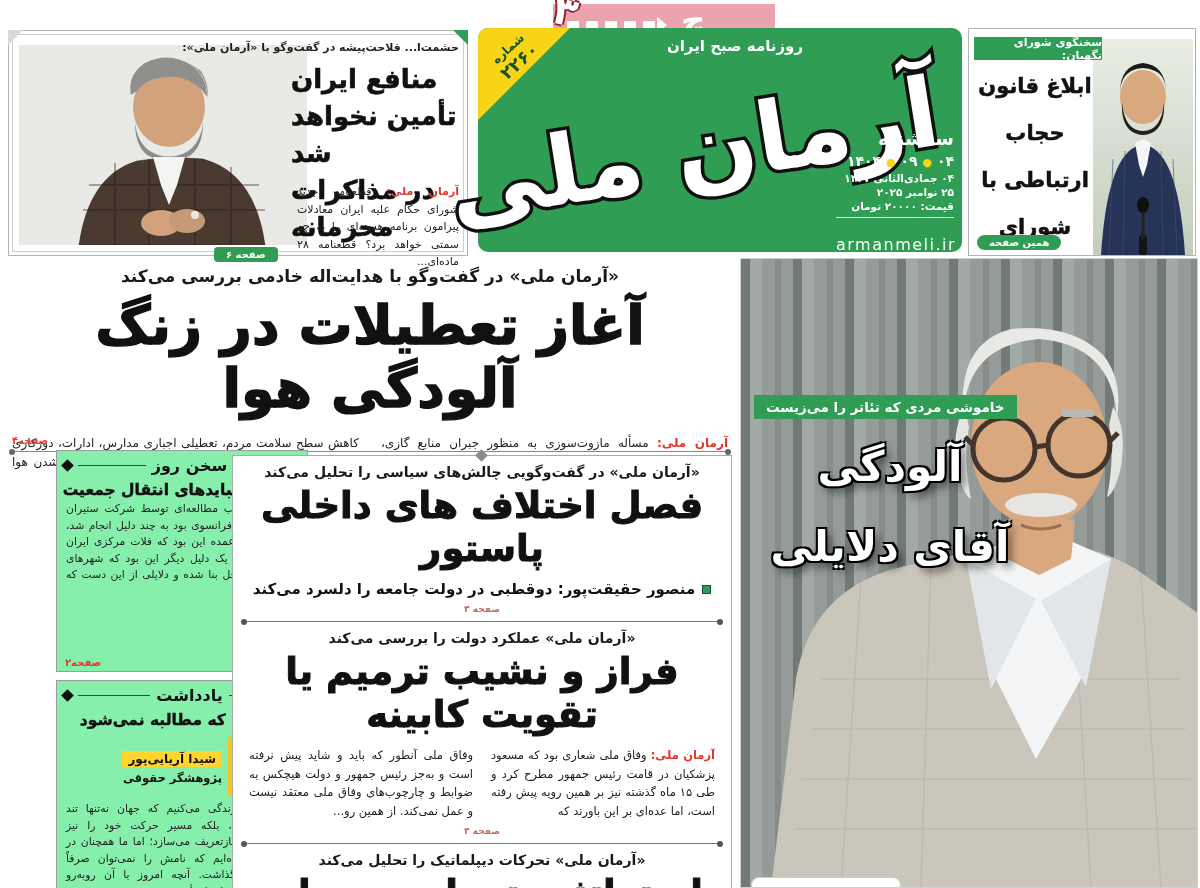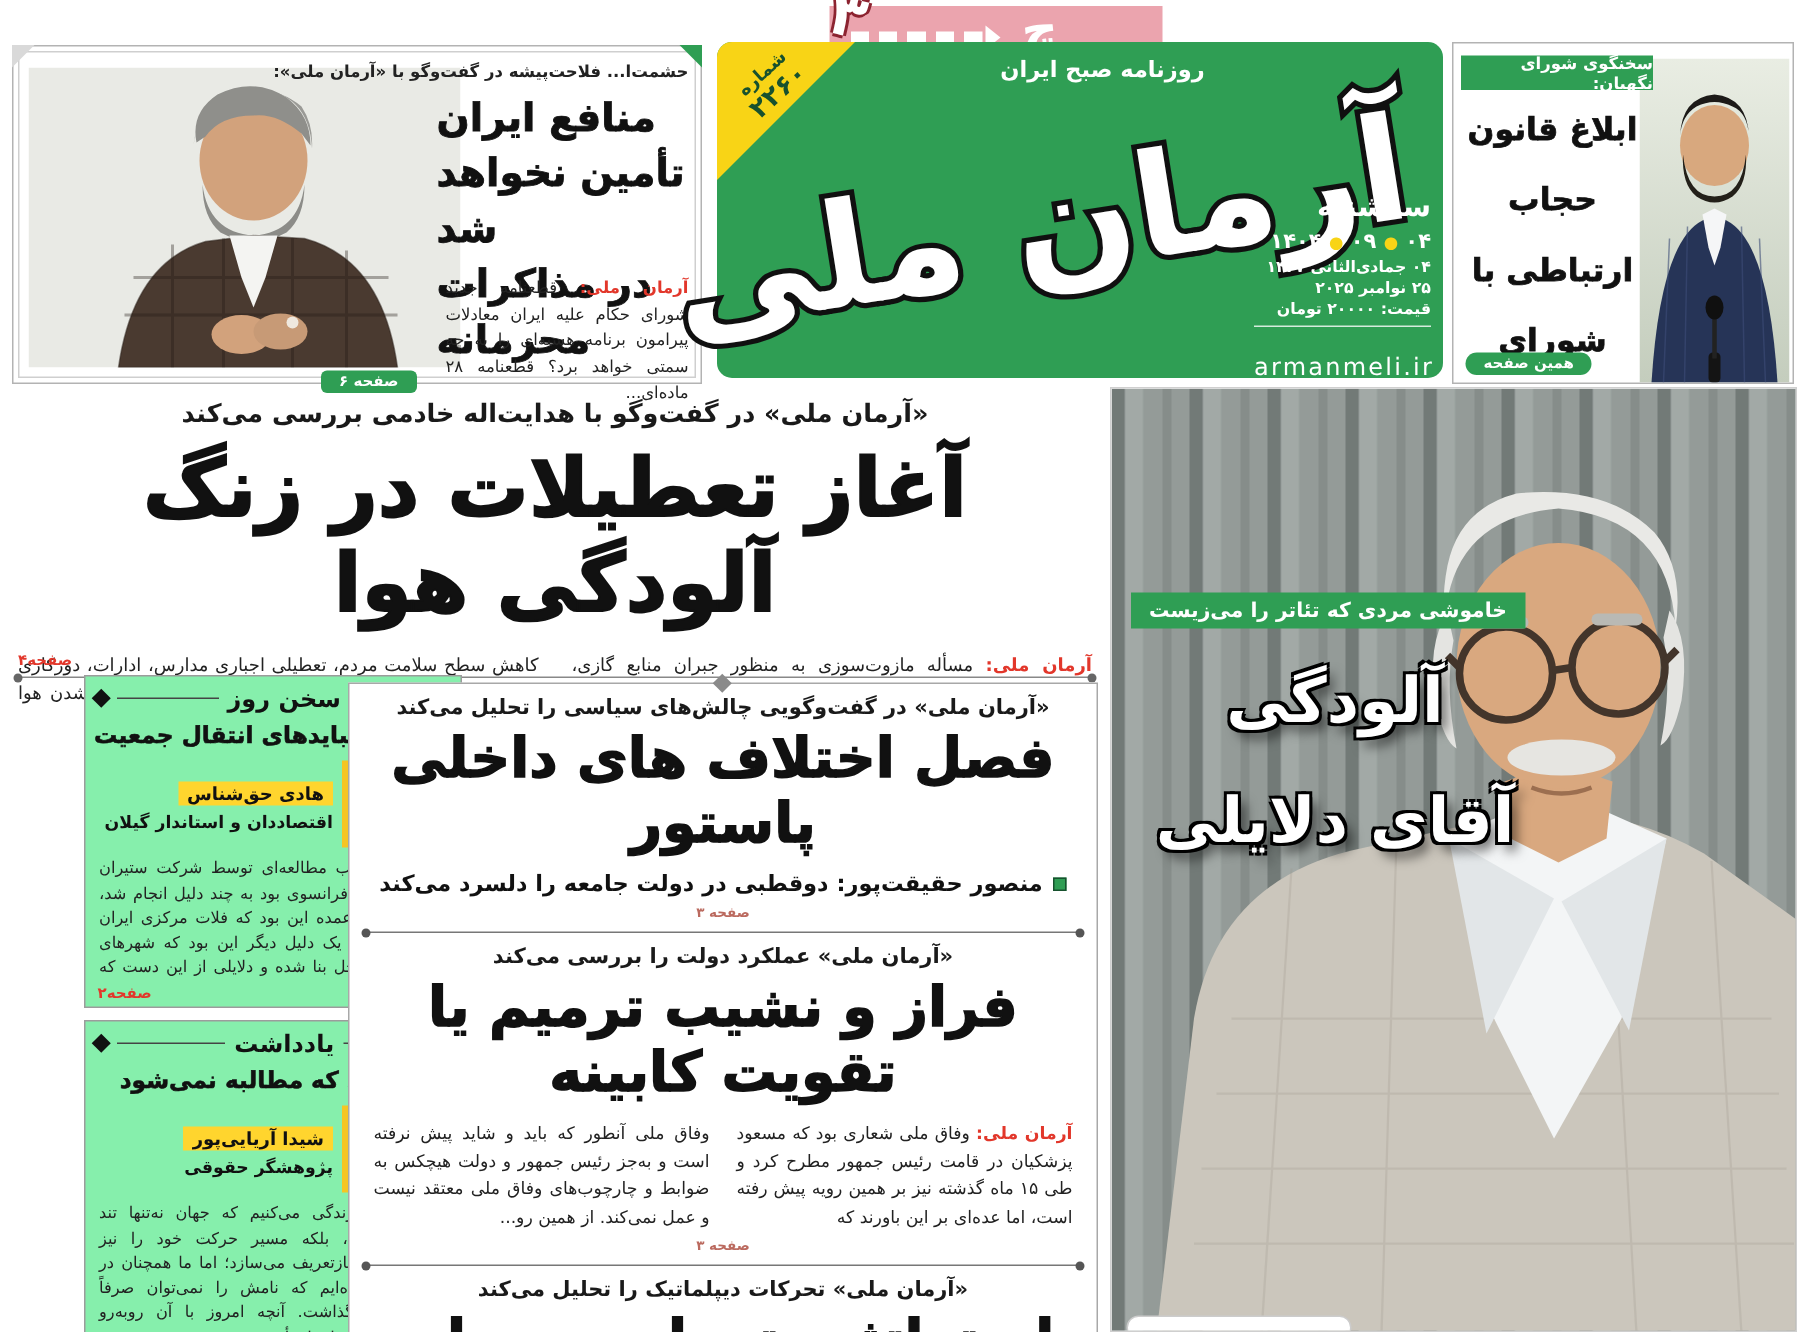--- a/index.html
+++ b/index.html
@@ -281,34 +281,20 @@
   </div>
 
   <div class="side-box" style="top:450px;height:222px;">
     <div class="side-head">
       <div class="line"></div>
       <div class="ttl">سخن روز</div>
       <div class="line"></div>
       <div class="diamond"></div>
     </div>
     <div class="side-title">بایدها و نبایدهای انتقال جمعیت</div>
-    <div class="author-row">
-      <div class="author-txt">
-        <span class="author-name">هادی حق‌شناس</span>
-        <div class="author-role">اقتصاددان و استاندار گیلان</div>
-      </div>
-      <div class="ybar"></div>
-      <svg class="avatar" viewBox="0 0 58 58">
-        <rect width="58" height="58" fill="#ccd6c9"></rect>
-        <ellipse cx="29" cy="24" rx="13" ry="15" fill="#d9ab84"></ellipse>
-        <path d="M16 22 Q16 12 29 11 Q42 12 42 22 Q40 14 29 14 Q18 14 16 22 Z" fill="#b9b2a8" opacity=".5"></path>
-        <path d="M6 58 Q10 42 24 39 L29 37 L34 39 Q48 42 52 58 Z" fill="#6e6f6b"></path>
-        <path d="M25 38 L29 36 L33 38 L29 48 Z" fill="#f2f3f1"></path>
-      </svg>
-    </div>
     <div class="body-txt">قبل از انقلاب مطالعه‌ای توسط شرکت ستیران که یک مشاور فرانسوی بود به چند دلیل انجام شد، یکی از دلایل عمده این بود که فلات مرکزی ایران کم‌آب است و یک دلیل دیگر این بود که شهرهای بزرگ در سواحل بنا شده و دلایلی از این دست که ثابت می‌کرد...</div>
     <div class="side-tag">صفحه۲</div>
   </div>
 
   <div class="side-box" style="top:680px;height:208px;border-bottom:none;">
     <div class="side-head">
       <div class="line"></div>
       <div class="ttl">یادداشت</div>
       <div class="line"></div>
       <div class="diamond"></div>

